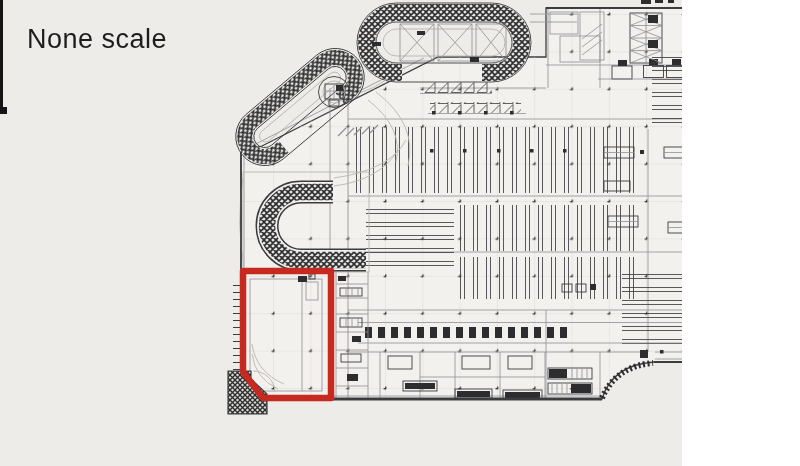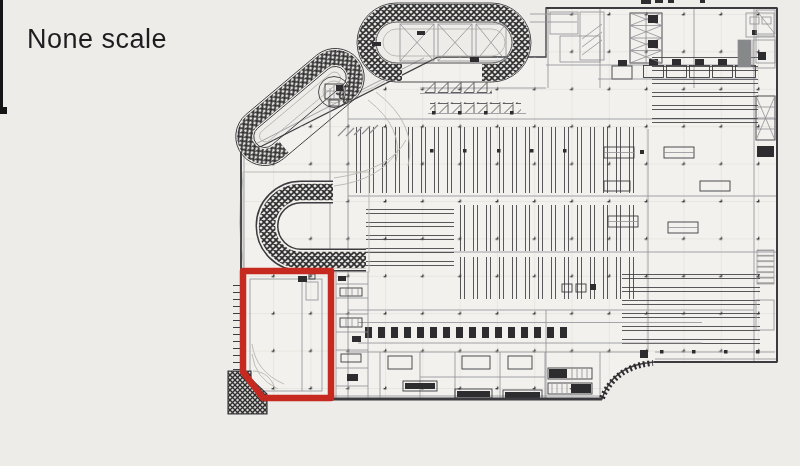--- a/index.html
+++ b/index.html
@@ -1,21 +1,21 @@
 <!DOCTYPE html>
 <html style="--paper: #edece8; --plan-fill: #f2f1ed; --ink: #3c3c40; --ink-light: #8f8f94; --guide: #b7b6b0; --hatch-dark: #2d2d2f; --hatch-bg: #e4e3df; --gray-fill: #87888a; --grid-line: #dddcd6; --highlight-red: #c5291f; --photo-edge: #151515; --title-ink: #1d1d1f;"><head>
 <meta charset="utf-8">
 <style>
   :root{
     --paper:#edece8; --plan-fill:#f2f1ed; --ink:#3c3c40; --ink-light:#8f8f94;
     --guide:#b7b6b0; --hatch-dark:#2d2d2f; --hatch-bg:#e4e3df; --gray-fill:#87888a;
     --grid-line:#dddcd6; --highlight-red:#c5291f; --photo-edge:#151515; --title-ink:#1d1d1f;
   }
   html,body{margin:0;padding:0;background:#fff;}
-  .stage{position:relative;width:800px;height:466px;background:var(--paper);overflow:hidden;
+  .stage{position:relative;width:682px;height:466px;background:var(--paper);overflow:hidden;
          font-family:"Liberation Sans",sans-serif;}
   svg{display:block}
   .ln{stroke:var(--ink);stroke-width:.9;fill:none}
   .lt{stroke:var(--ink-light);stroke-width:.8;fill:none}
   .gd{stroke:var(--guide);stroke-width:.9;fill:none}
   .hv{stroke:var(--ink);fill:none}
   .dk{fill:var(--hatch-dark);stroke:none}
   .title{font-size:27px;fill:var(--title-ink);letter-spacing:.5px}
 </style>
 </head>

